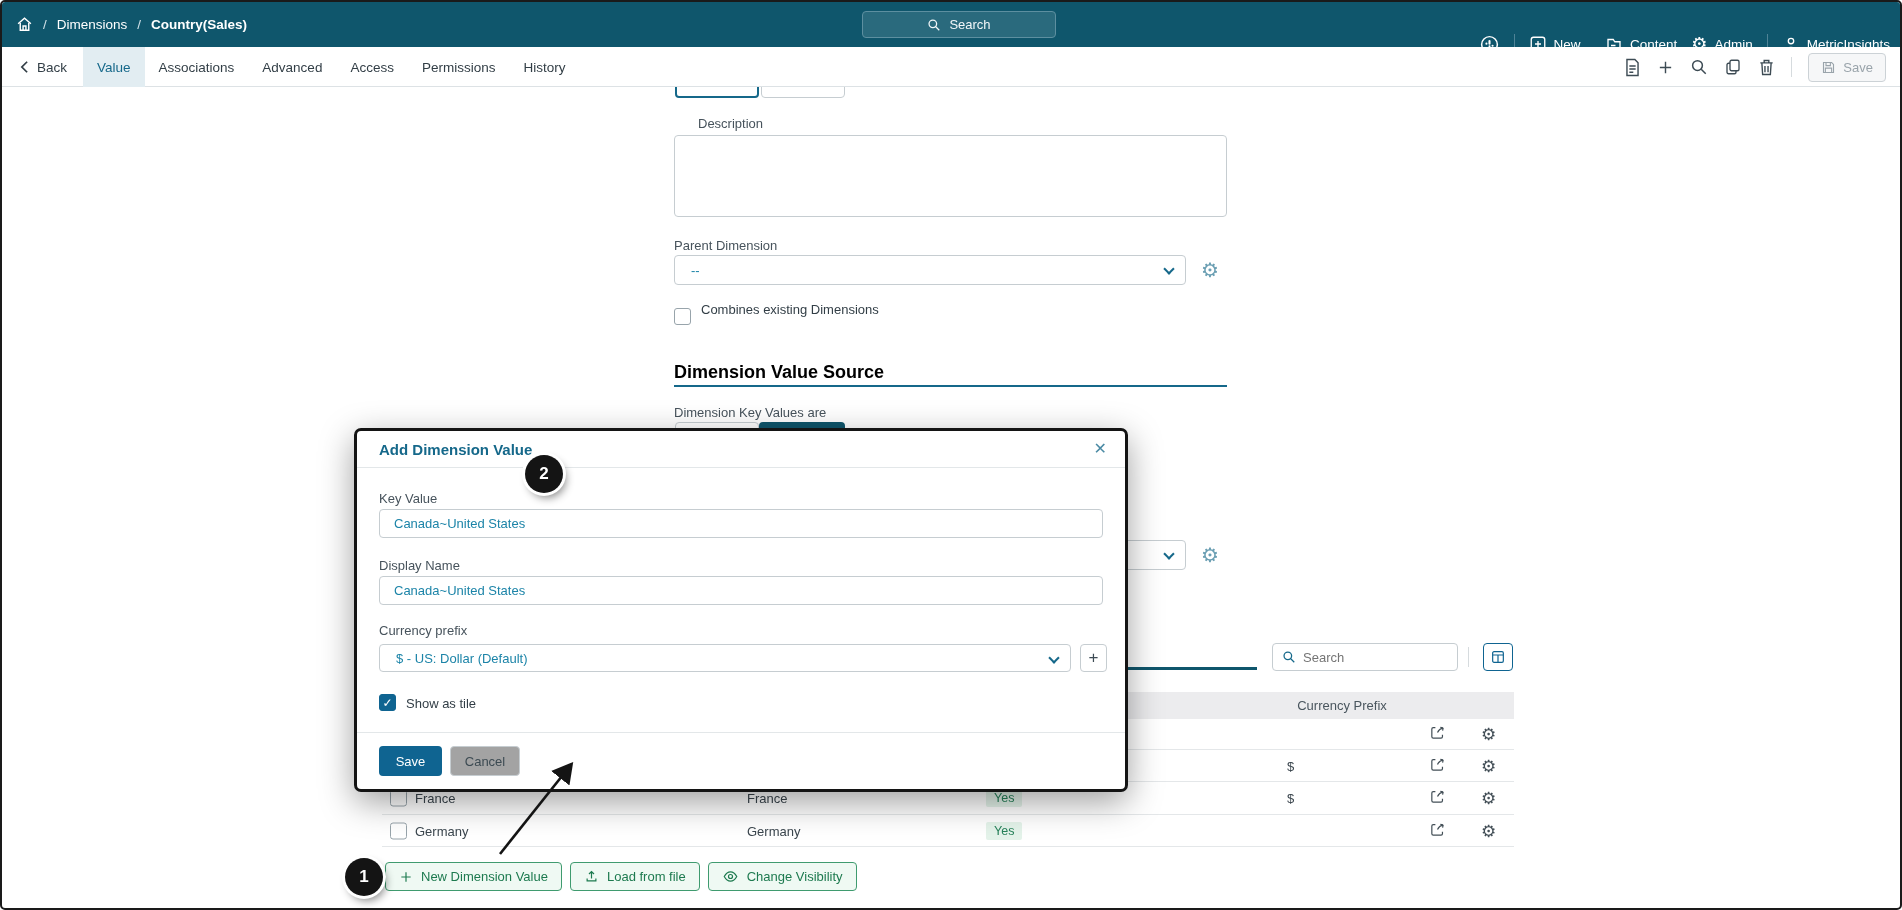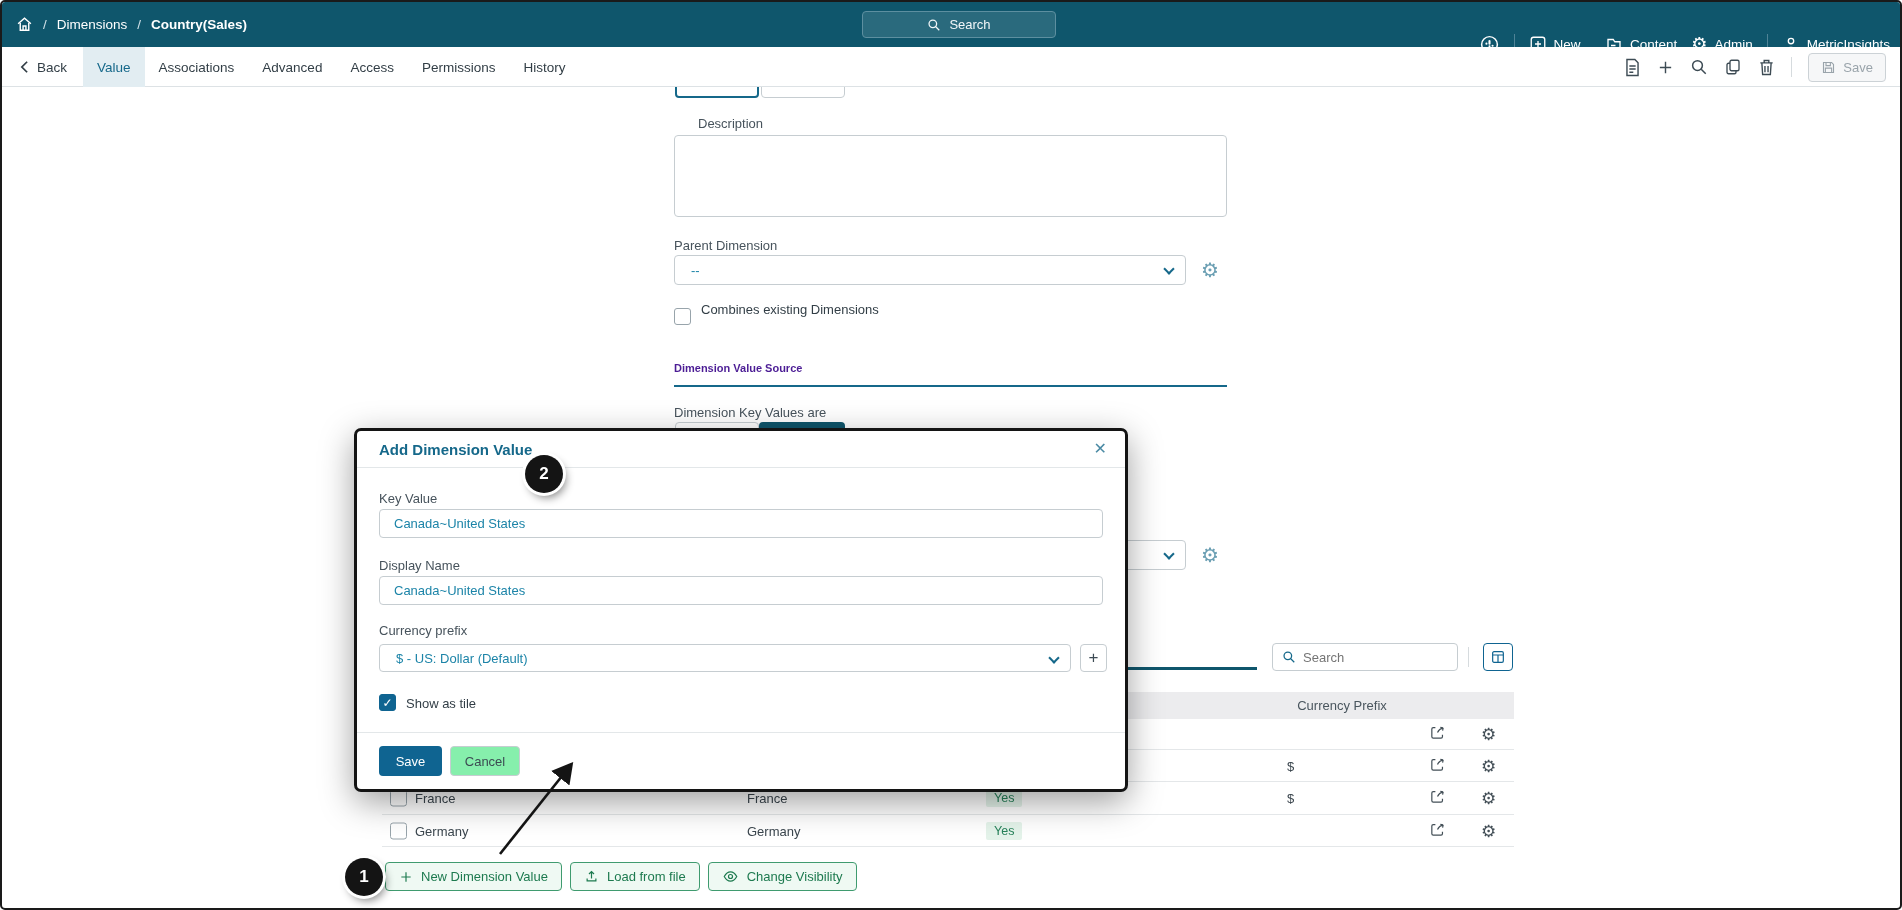--- a/index.html
+++ b/index.html
@@ -44,21 +44,21 @@
   }
 
   
   .label { position:absolute; font-size:13px; color:#47535c; }
   .field-box { position:absolute; background:#fff; border:1px solid #c6cdd1; border-radius:4px; }
   .sel-text { position:absolute; left:16px; top:50%; transform:translateY(-50%); color:#1c84a8; font-size:13px; }
   .chev { position:absolute; right:12px; top:9px; width:8px; height:8px; border-left:2px solid #15688a; border-bottom:2px solid #15688a; transform:rotate(-45deg); }
   .gear-btn { position:absolute; width:24px; height:24px; color:#6b9fb3; font-size:20px; display:flex; align-items:center; justify-content:center; cursor:pointer; }
   .checkbox { position:absolute; width:17px; height:17px; border:1.5px solid #98a4ab; border-radius:3px; background:#fff; }
   .checkbox.checked { background:#0f6491; border-color:#0f6491; color:#fff; font-size:12px; display:flex; align-items:center; justify-content:center; }
-  .section-heading { position:absolute; font-size:11px; font-weight:bold; color:#4c1d95; }
+  .section-heading { position:absolute; font-size:18px; font-weight:bold; color:#000000; }
   .section-rule { position:absolute; height:2px; background:#15688a; }
 
   
   .sliver { position:absolute; height:24px; background:#fff; border-radius:4px; }
 
   
   .panel-search { position:absolute; left:1270px; top:641px; width:186px; height:28px; border:1px solid #c6cdd1; border-radius:4px; display:flex; align-items:center; gap:7px; padding:0 9px; background:#fff; }
   .panel-search input { border:none; outline:none; width:130px; font-size:13px; color:#47535c; font-family:"Liberation Sans",sans-serif; }
   .v-divider { position:absolute; width:1px; background:#d6dbde; }
   .col-btn { position:absolute; left:1481px; top:641px; width:30px; height:28px; border:1.5px solid #0f6491; border-radius:4px; display:flex; align-items:center; justify-content:center; background:#fff; cursor:pointer; }
@@ -83,21 +83,21 @@
     background:#fff; border:3px solid #141414; border-radius:7px;
     box-shadow:0 10px 34px rgba(0,0,0,.38); z-index:5;
   }
   .modal-title { position:absolute; left:22px; top:10px; font-size:15px; font-weight:bold; color:#15688a; }
   .modal-close { position:absolute; right:18px; top:8px; color:#4a8aa4; font-size:16px; cursor:pointer; }
   .modal-hr { position:absolute; left:0; width:100%; height:1px; background:#e3e7e9; }
   .m-input { position:absolute; left:22px; width:724px; height:29px; border:1px solid #c6cdd1; border-radius:4px; color:#1c84a8; font-size:13px; padding:0 14px; outline:none; font-family:"Liberation Sans",sans-serif; background:#fff; }
   .m-select { position:absolute; left:22px; top:213px; width:692px; height:28px; border:1px solid #c6cdd1; border-radius:4px; }
   .plus-btn { position:absolute; left:723px; top:213px; width:27px; height:28px; border:1px solid #c6cdd1; border-radius:4px; display:flex; align-items:center; justify-content:center; font-size:17px; color:#3d4b54; background:#fff; cursor:pointer; }
   .m-btn-save { position:absolute; left:22px; top:315px; width:63px; height:30px; background:#0f6491; color:#fff; border:none; border-radius:4px; font-size:13px; cursor:pointer; font-family:"Liberation Sans",sans-serif; }
-  .m-btn-cancel { position:absolute; left:93px; top:315px; width:70px; height:30px; background:#86efac; color:#3c4a52; border:1px solid #c6cdd1; border-radius:4px; font-size:13px; cursor:pointer; font-family:"Liberation Sans",sans-serif; }
+  .m-btn-cancel { position:absolute; left:93px; top:315px; width:70px; height:30px; background:#a3a3a3; color:#3c4a52; border:1px solid #c6cdd1; border-radius:4px; font-size:13px; cursor:pointer; font-family:"Liberation Sans",sans-serif; }
 
   
   .badge {
     position:absolute; width:38px; height:38px; border-radius:50%; background:#141414; color:#fff;
     display:flex; align-items:center; justify-content:center; font-size:17px; font-weight:bold;
     box-shadow:0 0 0 3px #ffffff, 3px 5px 9px rgba(0,0,0,.45); z-index:6;
   }
   .arrow-layer { position:absolute; left:0; top:0; width:1902px; height:910px; pointer-events:none; z-index:6; }
 </style>
 </head>

